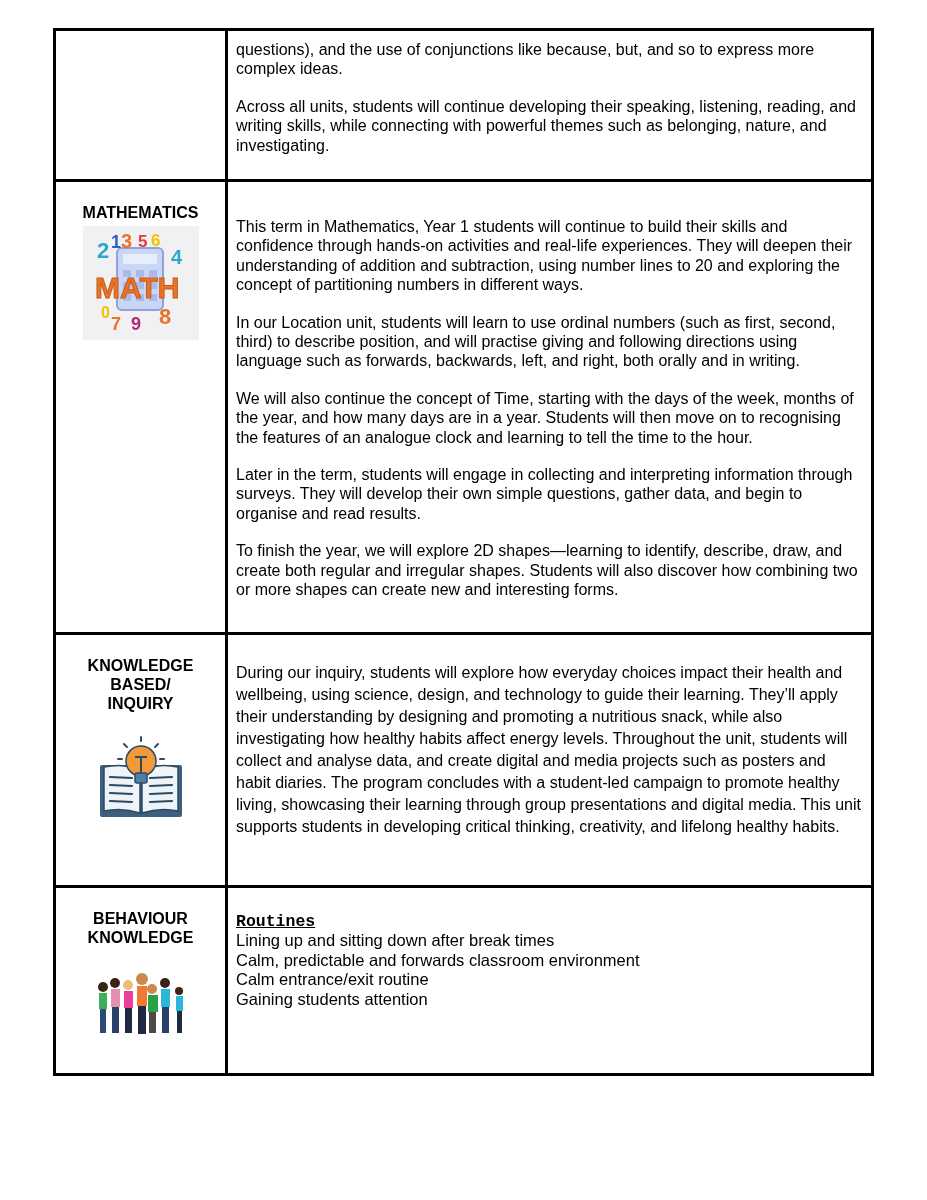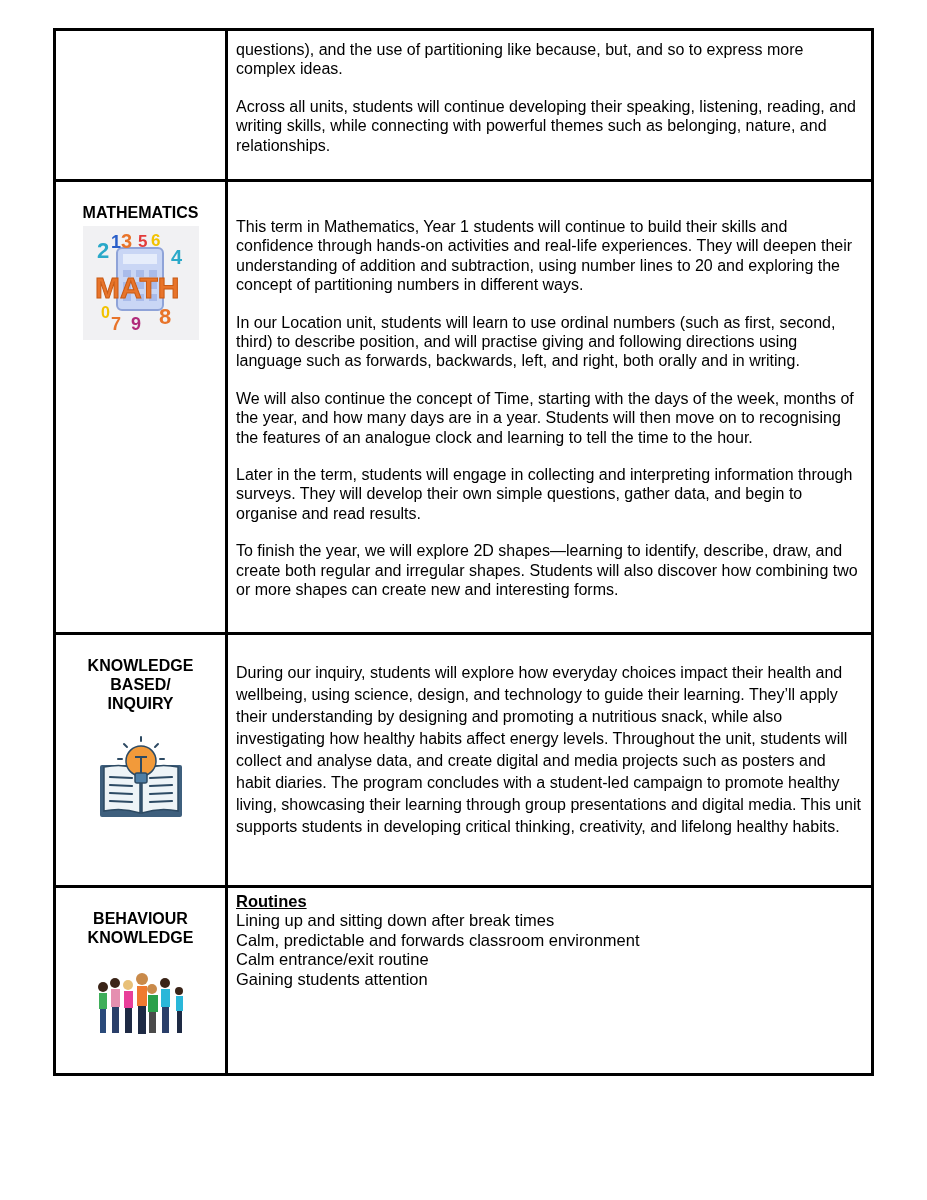--- a/index.html
+++ b/index.html
@@ -28,22 +28,22 @@
 <table class="doc-table">
   <colgroup>
       <col class="col-left">
       <col>
     </colgroup>
 
   <tbody>
       <tr style="height:151px;">
     <td class="label-cell"></td>
     <td class="content-cell">
-      <p style="margin-top:9px;">questions), and the use of partitioning like because, but, and so to express more complex ideas.</p>
-      <p>Across all units, students will continue developing their speaking, listening, reading, and writing skills, while connecting with powerful themes such as belonging, nature, and relationships.</p>
+      <p style="margin-top:9px;">questions), and the use of conjunctions like because, but, and so to express more complex ideas.</p>
+      <p>Across all units, students will continue developing their speaking, listening, reading, and writing skills, while connecting with powerful themes such as belonging, nature, and investigating.</p>
     </td>
   </tr>
 
   <tr style="height:453px;">
     <td class="label-cell">
       <div class="subject-title">MATHEMATICS</div>
       <div class="img-box math-img">
         <svg width="116" height="114" viewBox="0 0 116 114">
           <rect x="0" y="0" width="116" height="114" fill="#f1f1f3"></rect>
           <rect x="34" y="22" width="46" height="62" rx="5" fill="#c9d6f5" stroke="#8fa3d8" stroke-width="2"></rect>
@@ -150,21 +150,21 @@
                 <rect x="70" y="22" width="9" height="18" fill="#2ab7d9"></rect>
                 <rect x="71" y="40" width="7" height="26" fill="#2a3f6a"></rect>
             <circle cx="88" cy="24" r="4" fill="#3a2418"></circle>
                 <rect x="85" y="29" width="7" height="15" fill="#2ab7d9"></rect>
                 <rect x="86" y="44" width="5" height="22" fill="#1e2a44"></rect>
           </g>
         </svg>
       </div>
     </td>
     <td class="content-cell beh-list">
-      <div class="routines" style="margin-top:4px;">Routines</div>
+      <div class="routines" style="margin-top:24px;font-family:Liberation Mono, monospace;">Routines</div>
       <div>Lining up and sitting down after break times</div>
       <div>Calm, predictable and forwards classroom environment</div>
       <div>Calm entrance/exit routine</div>
       <div>Gaining students attention</div>
     </td>
   </tr>
 </tbody>
   </table>
 
 </body></html>

